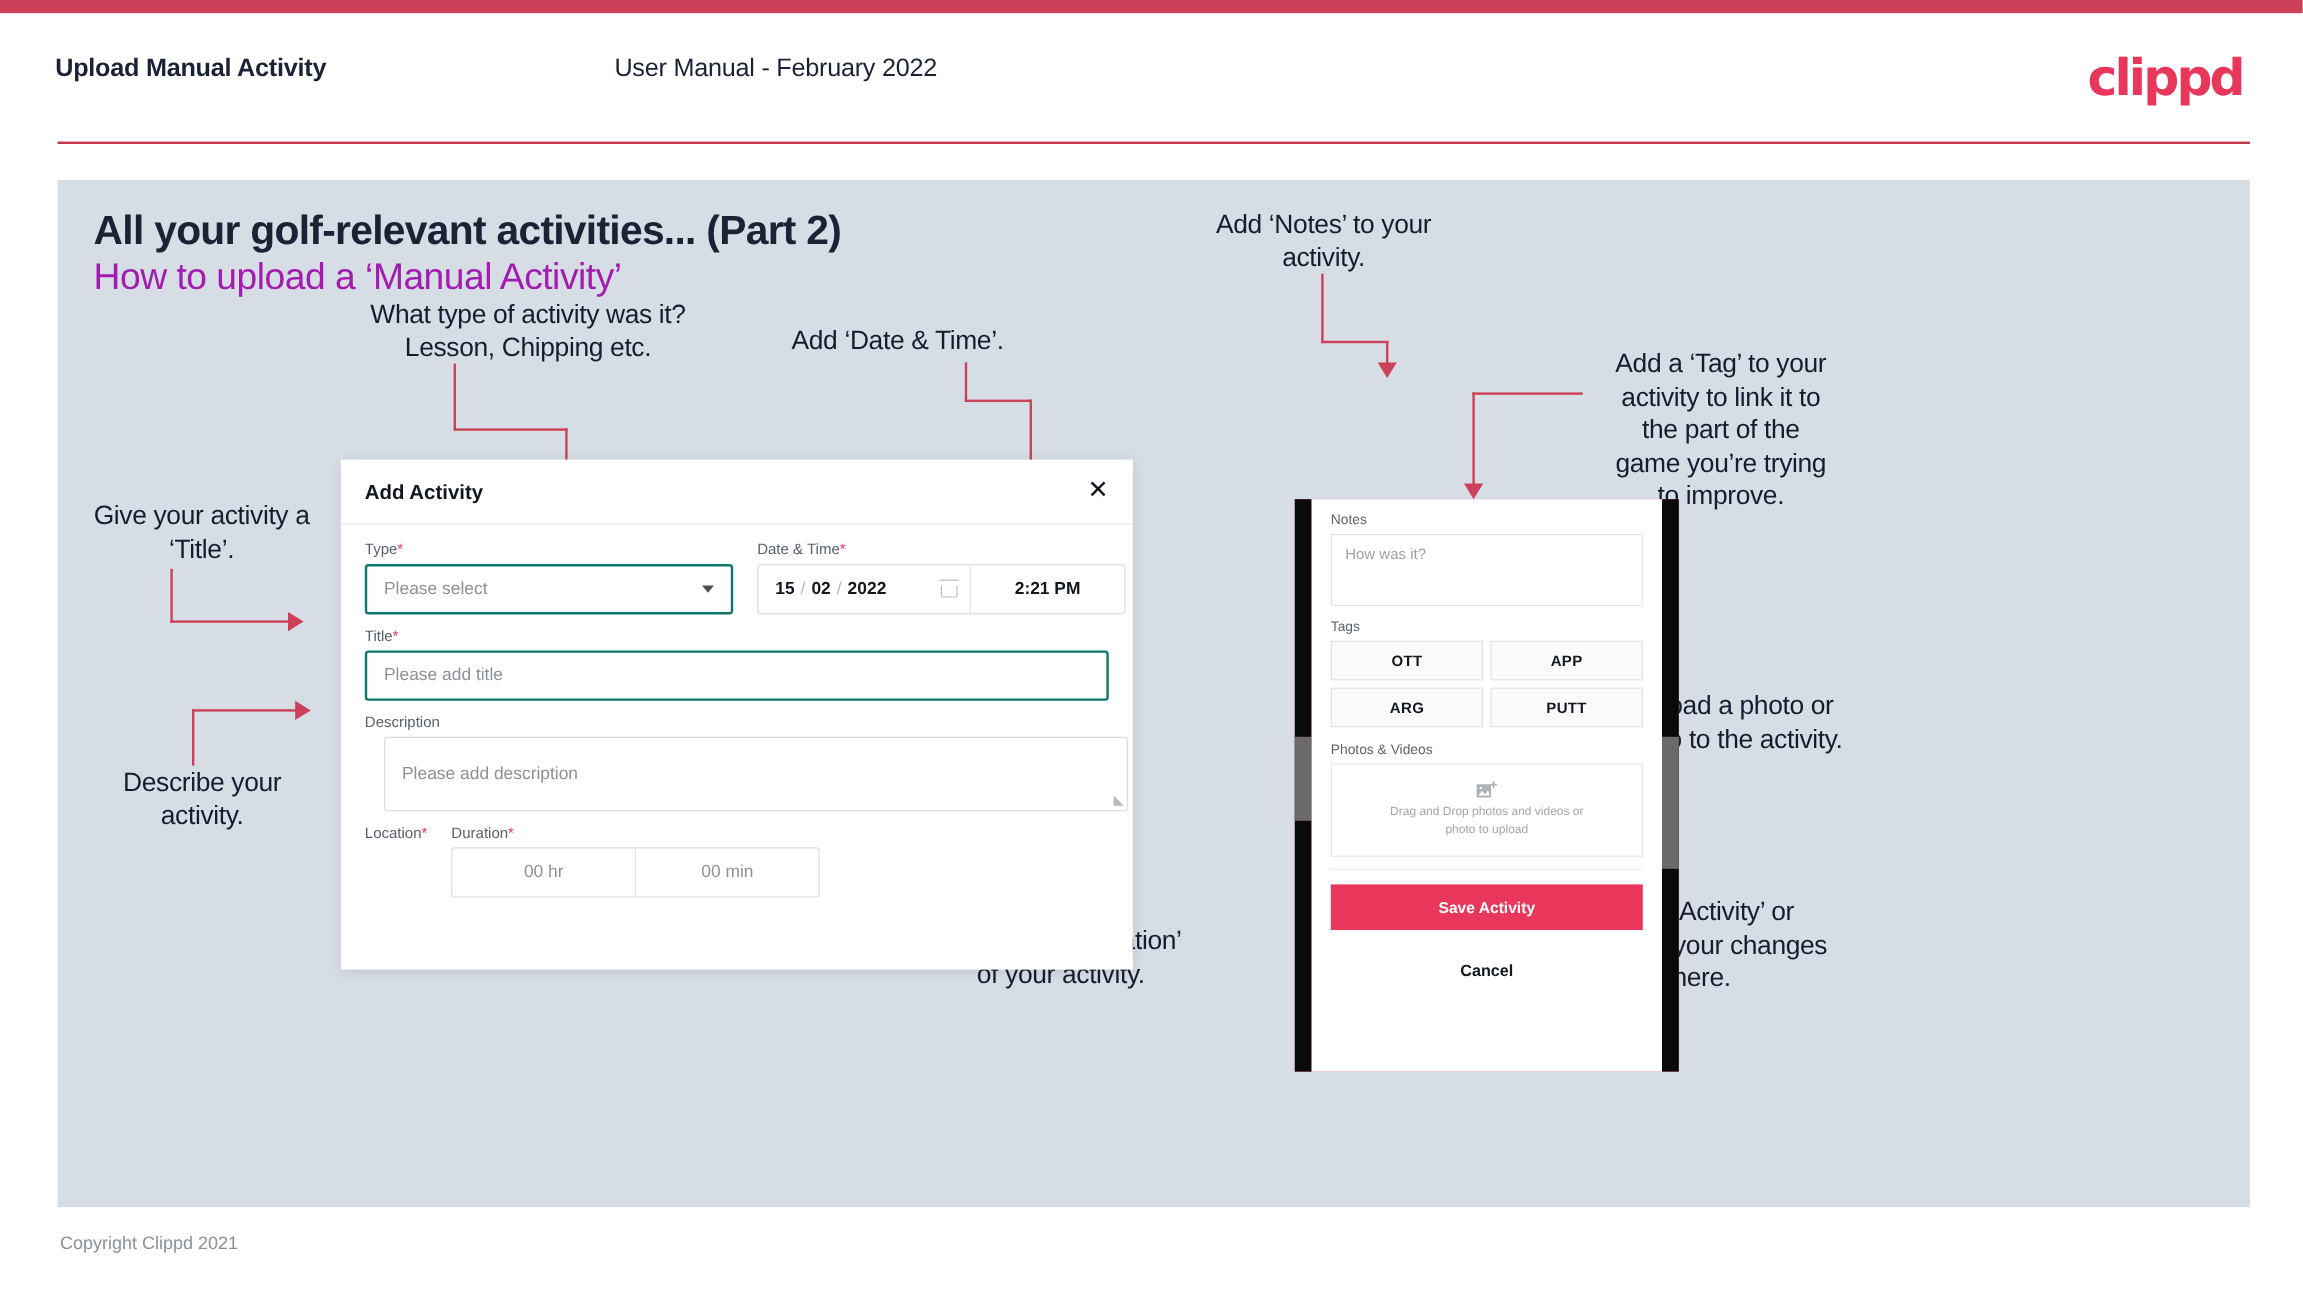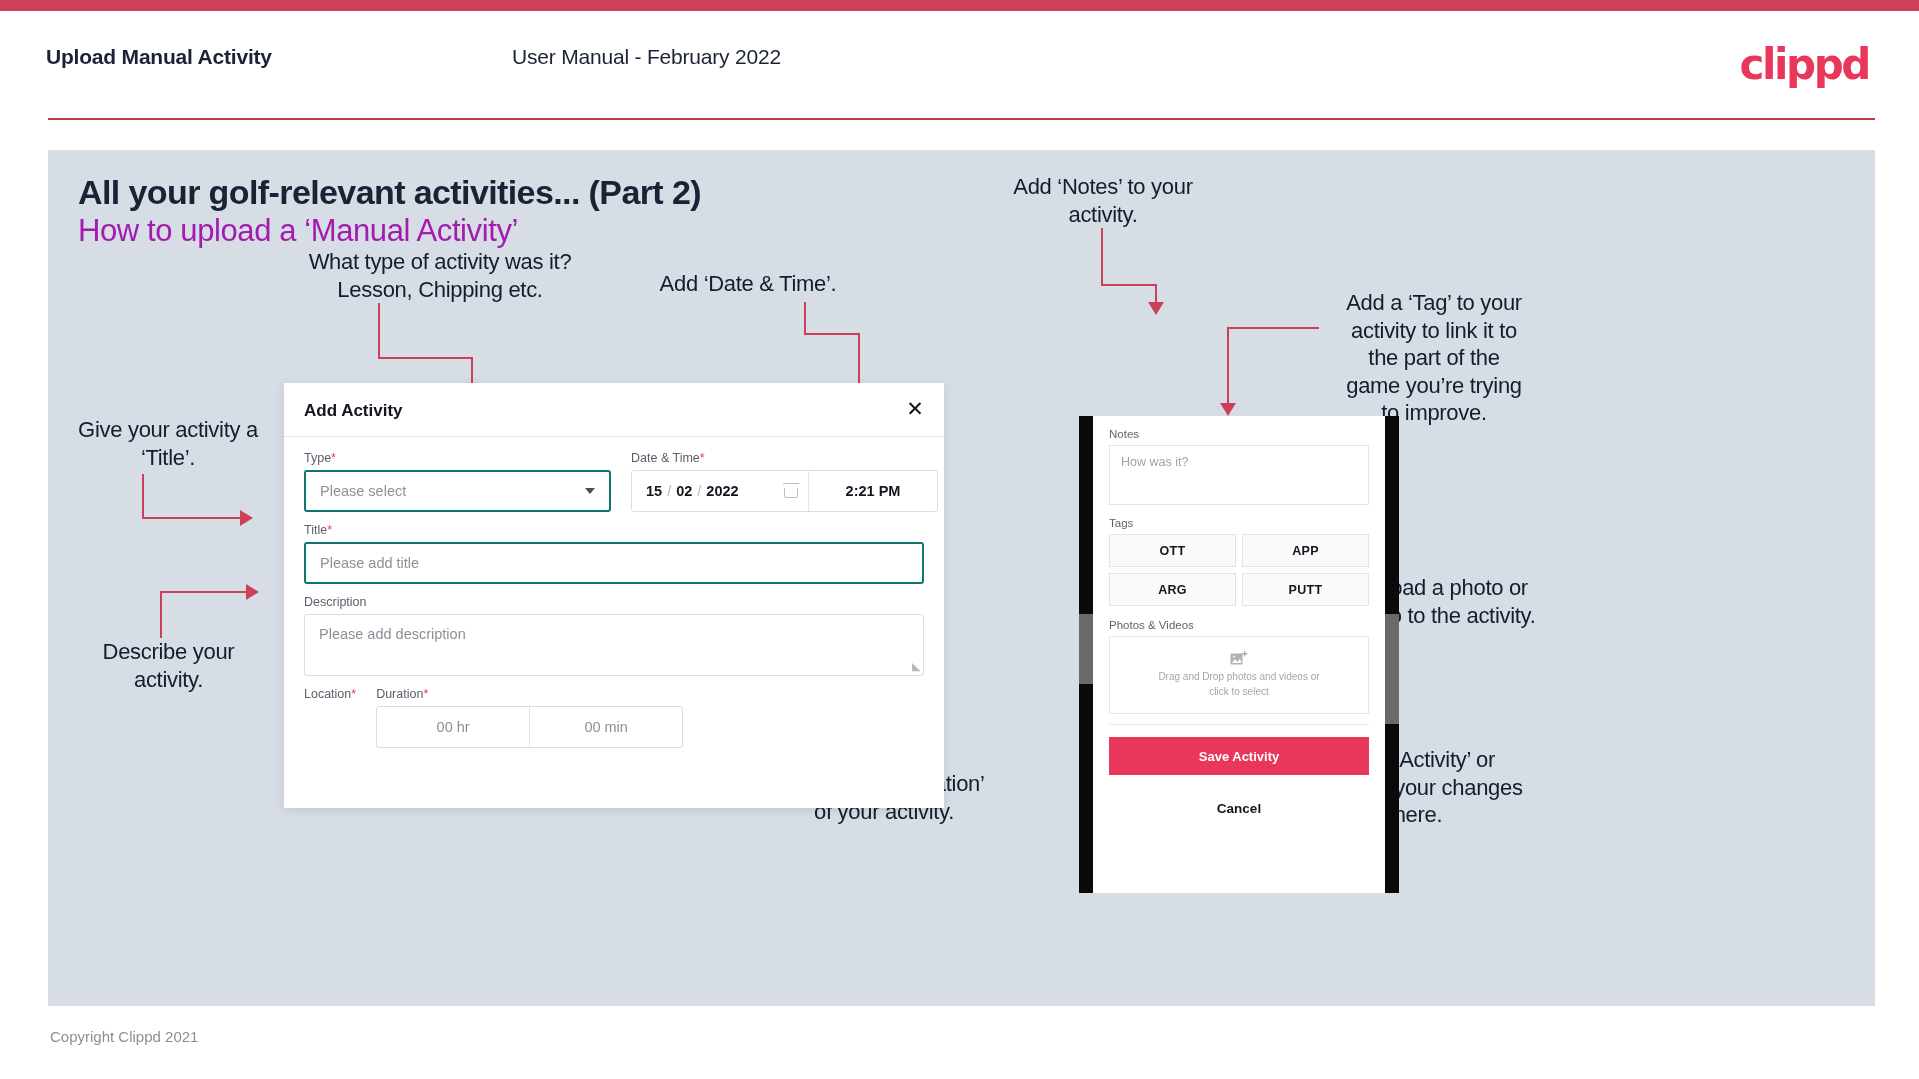--- a/index.html
+++ b/index.html
@@ -254,24 +254,25 @@
     font-size: 14.5px;
     color: #8c9098;
   }
   .dur-cell + .dur-cell { border-left: 1px solid #e4e5e7; }
   .ta {
     width: 620px;
     height: 62px;
     border: 1px solid #dcdde0;
     border-radius: 3px;
     background: #fff;
-    padding: 11px 14px;
+    padding: 22px 14px;
     font-size: 14.5px;
     color: #8c9098;
     position: relative;
+    margin-left: 16px;
   }
   .ta .grip {
     position: absolute;
     right: 3px; bottom: 2px;
     font-size: 11px;
     color: #b5b8bd;
     transform: scaleX(-1);
   }
 
   
@@ -590,21 +591,21 @@
           <span class="img-icon">
             <svg width="18" height="15" viewBox="0 0 18 15" xmlns="http://www.w3.org/2000/svg">
               <rect x="0.5" y="2.5" width="12" height="11" rx="1" fill="#aeb2b8"></rect>
               <path d="M2 12 L5 8 L7.5 11 L10 7.5 L11.5 12 Z" fill="#ffffff"></path>
               <circle cx="4" cy="5.6" r="1" fill="#ffffff"></circle>
               <path d="M14.6 0.5 V5.1 M12.3 2.8 H16.9" stroke="#aeb2b8" stroke-width="1.4" stroke-linecap="round"></path>
             </svg>
           </span>
           <div class="drop-text">
             <div>Drag and Drop photos and videos or</div>
-            <div>click to select</div>
+            <div>photo to upload</div>
           </div>
         </div>
 
         <div class="p-divider"></div>
         <div class="save-btn">Save Activity</div>
         <div class="cancel-btn">Cancel</div>
       </div>
     </div>
 
   </div>

